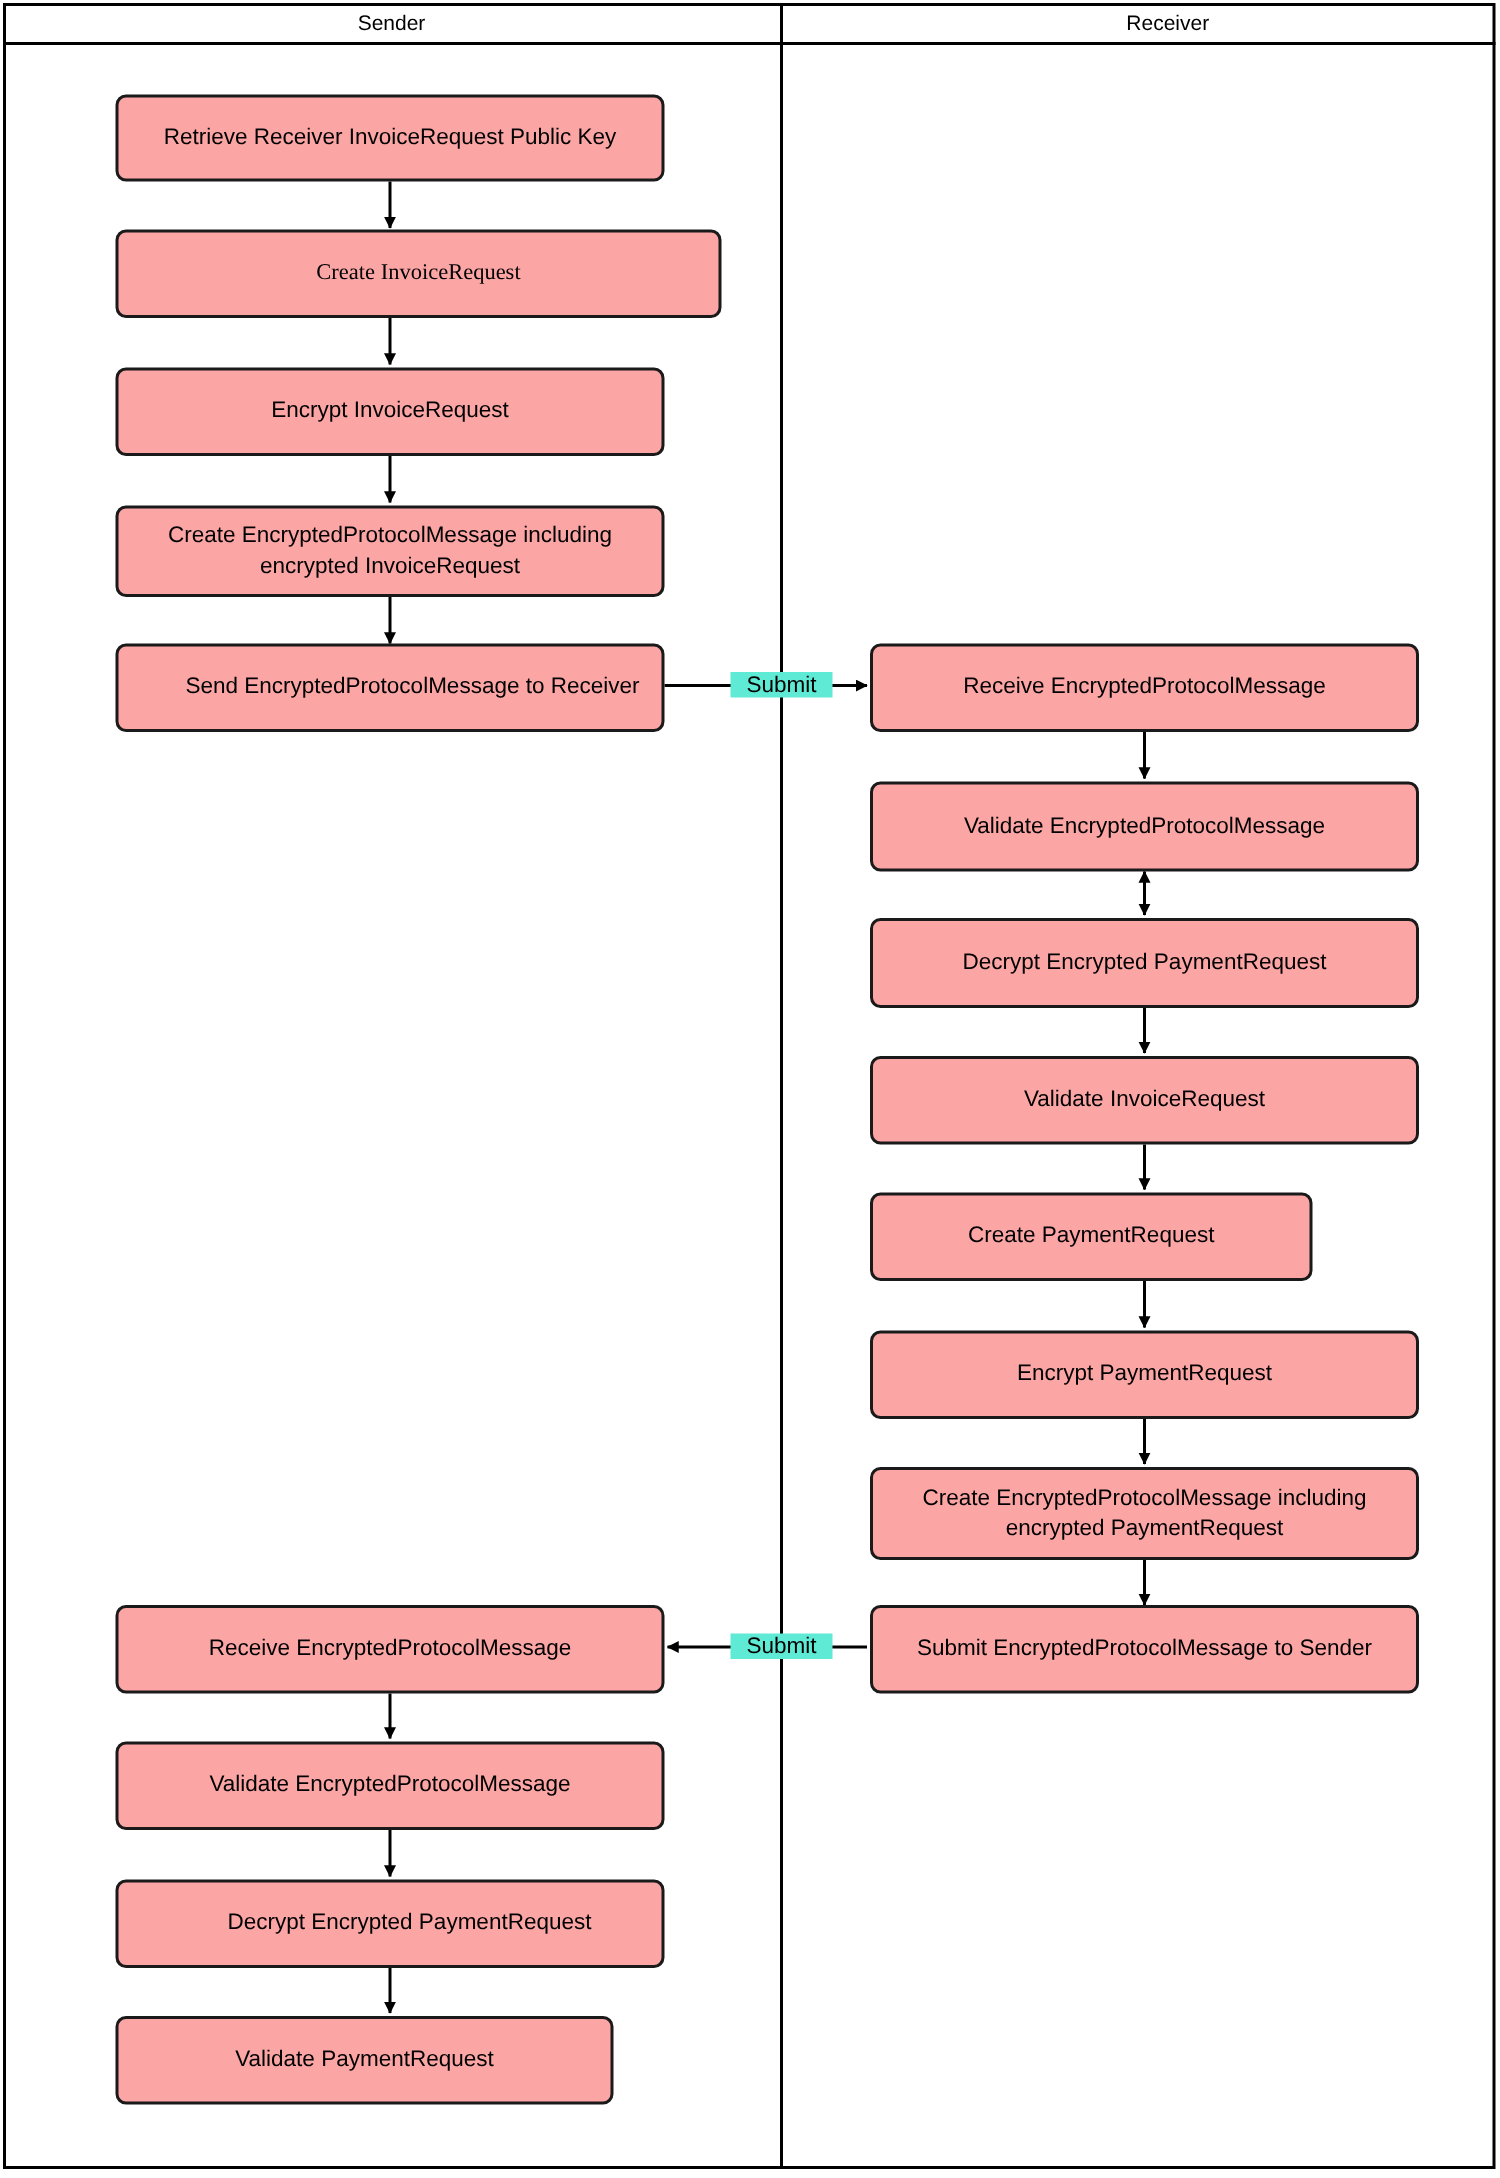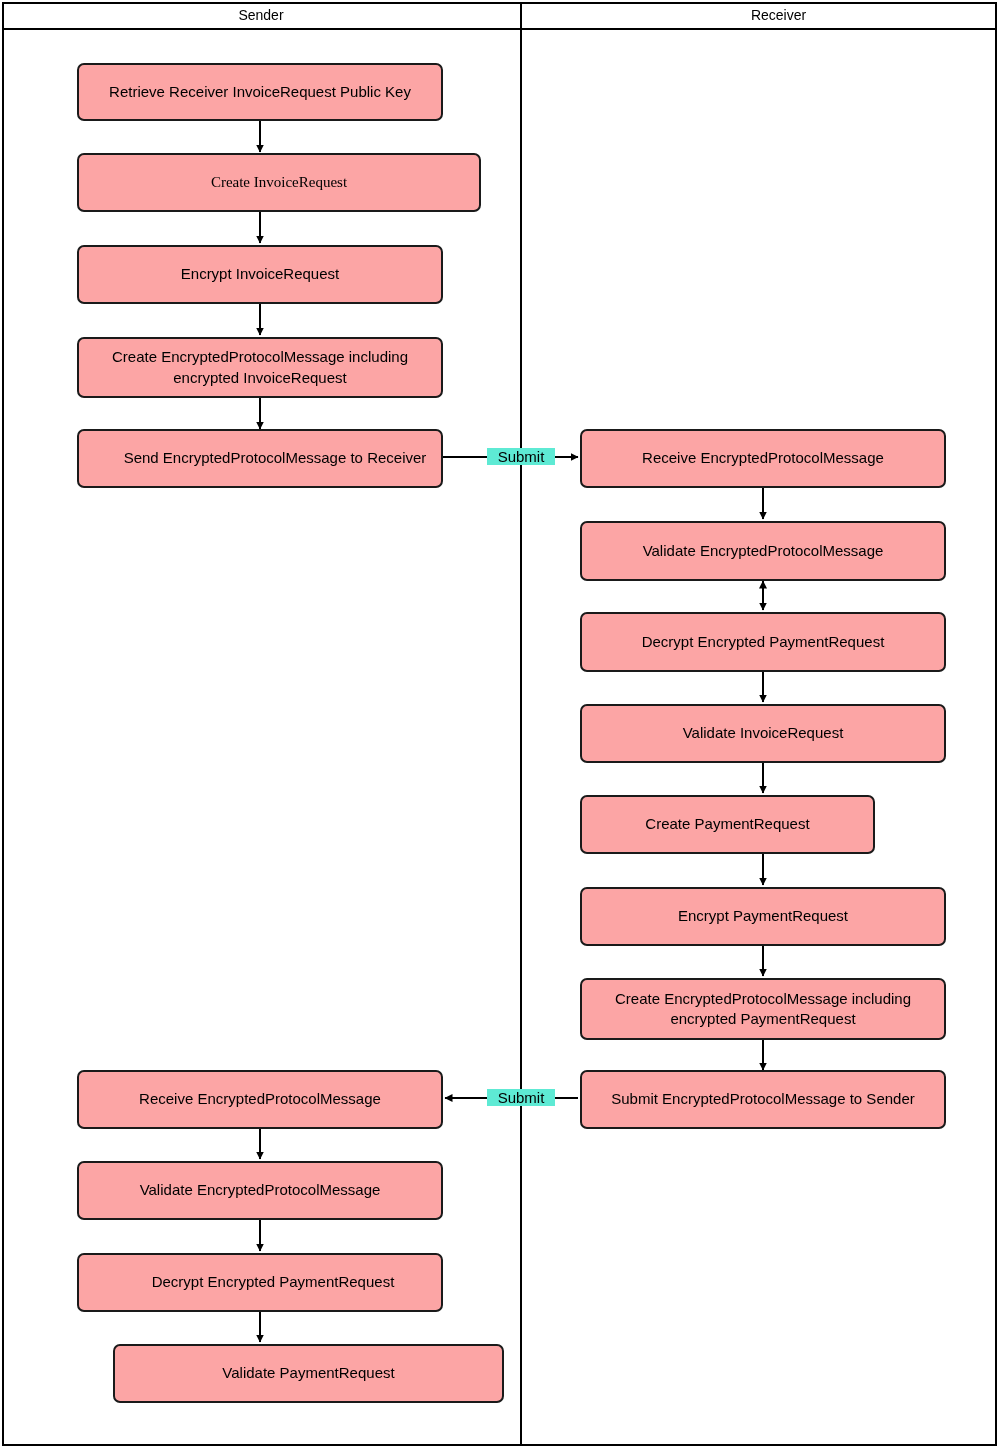--- a/index.html
+++ b/index.html
@@ -168,15 +168,15 @@
   <div class="node" style="left:580px; top:978px; width:366px; height:62px;">Create EncryptedProtocolMessage including encrypted PaymentRequest</div>
 
   <div class="node" style="left:580px; top:1070px; width:366px; height:59px;">Submit EncryptedProtocolMessage to Sender</div>
 
   <div class="node" style="left:77px; top:1070px; width:366px; height:59px;">Receive EncryptedProtocolMessage</div>
 
   <div class="node" style="left:77px; top:1161px; width:366px; height:59px;">Validate EncryptedProtocolMessage</div>
 
   <div class="node" style="left:77px; top:1253px; width:366px; height:59px;padding-left:36px;">Decrypt Encrypted PaymentRequest</div>
 
-  <div class="node" style="left:77px; top:1344px; width:391px; height:59px;margin-left:36px;">Validate PaymentRequest</div>
+  <div class="node" style="left:77px; top:1344px; width:332px; height:59px;">Validate PaymentRequest</div>
 
 </div>
 
 </body></html>

